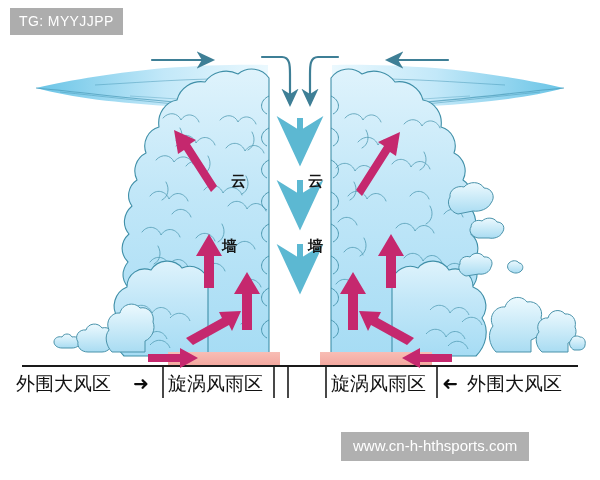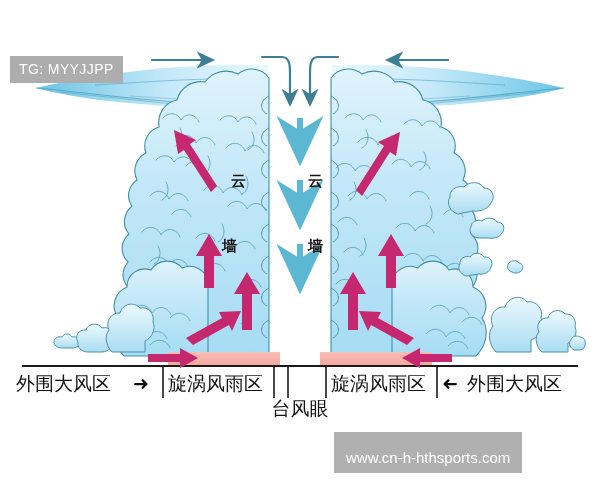--- a/index.html
+++ b/index.html
@@ -12,30 +12,29 @@
   
   #tg-tag{
     position:absolute;left:10px;top:8px;
     background:#adadad;color:#ffffff;
     font-family:"Liberation Sans","DejaVu Sans",sans-serif;
     font-size:14px;line-height:20px;
     padding:3px 9px 4px 9px;
     letter-spacing:.4px;
     white-space:nowrap;
     z-index:40;
-    margin-top:48px;
   }
 
   
   #watermark{
-    position:absolute;left:334px;top:432px;
+    position:absolute;left:341px;top:432px;
     background:#b0b0b0;color:#ffffff;
     font-family:"Liberation Sans","DejaVu Sans",sans-serif;
     font-size:15px;line-height:20px;
-    padding:16px 12px 5px 12px;
+    padding:4px 12px 5px 12px;
     white-space:nowrap;
     z-index:40;
   }
 
   
   #art{position:absolute;left:0;top:0;width:600px;height:480px;}
 
   
   .cjk{
     position:absolute;
@@ -352,19 +351,18 @@
     <div class="zone-label" style="left:16px;top:20px;">外围大风区</div>
     <div class="arrow-glyph" style="left:133px;top:20px;">➜</div>
 
     <div class="zone-label" style="left:168px;top:20px;">旋涡风雨区</div>
 
     <div class="zone-label" style="left:331px;top:20px;">旋涡风雨区</div>
 
     <div class="arrow-glyph" style="left:442px;top:20px;transform:scaleX(-1);">➜</div>
     <div class="zone-label" style="left:467px;top:20px;">外围大风区</div>
 
-    <div class="eye-label">台风眼</div>
   </div>
 
   <div id="tg-tag">TG: MYYJJPP</div>
   <div id="watermark">www.cn-h-hthsports.com</div>
 
 </div>
 
 </body></html>

